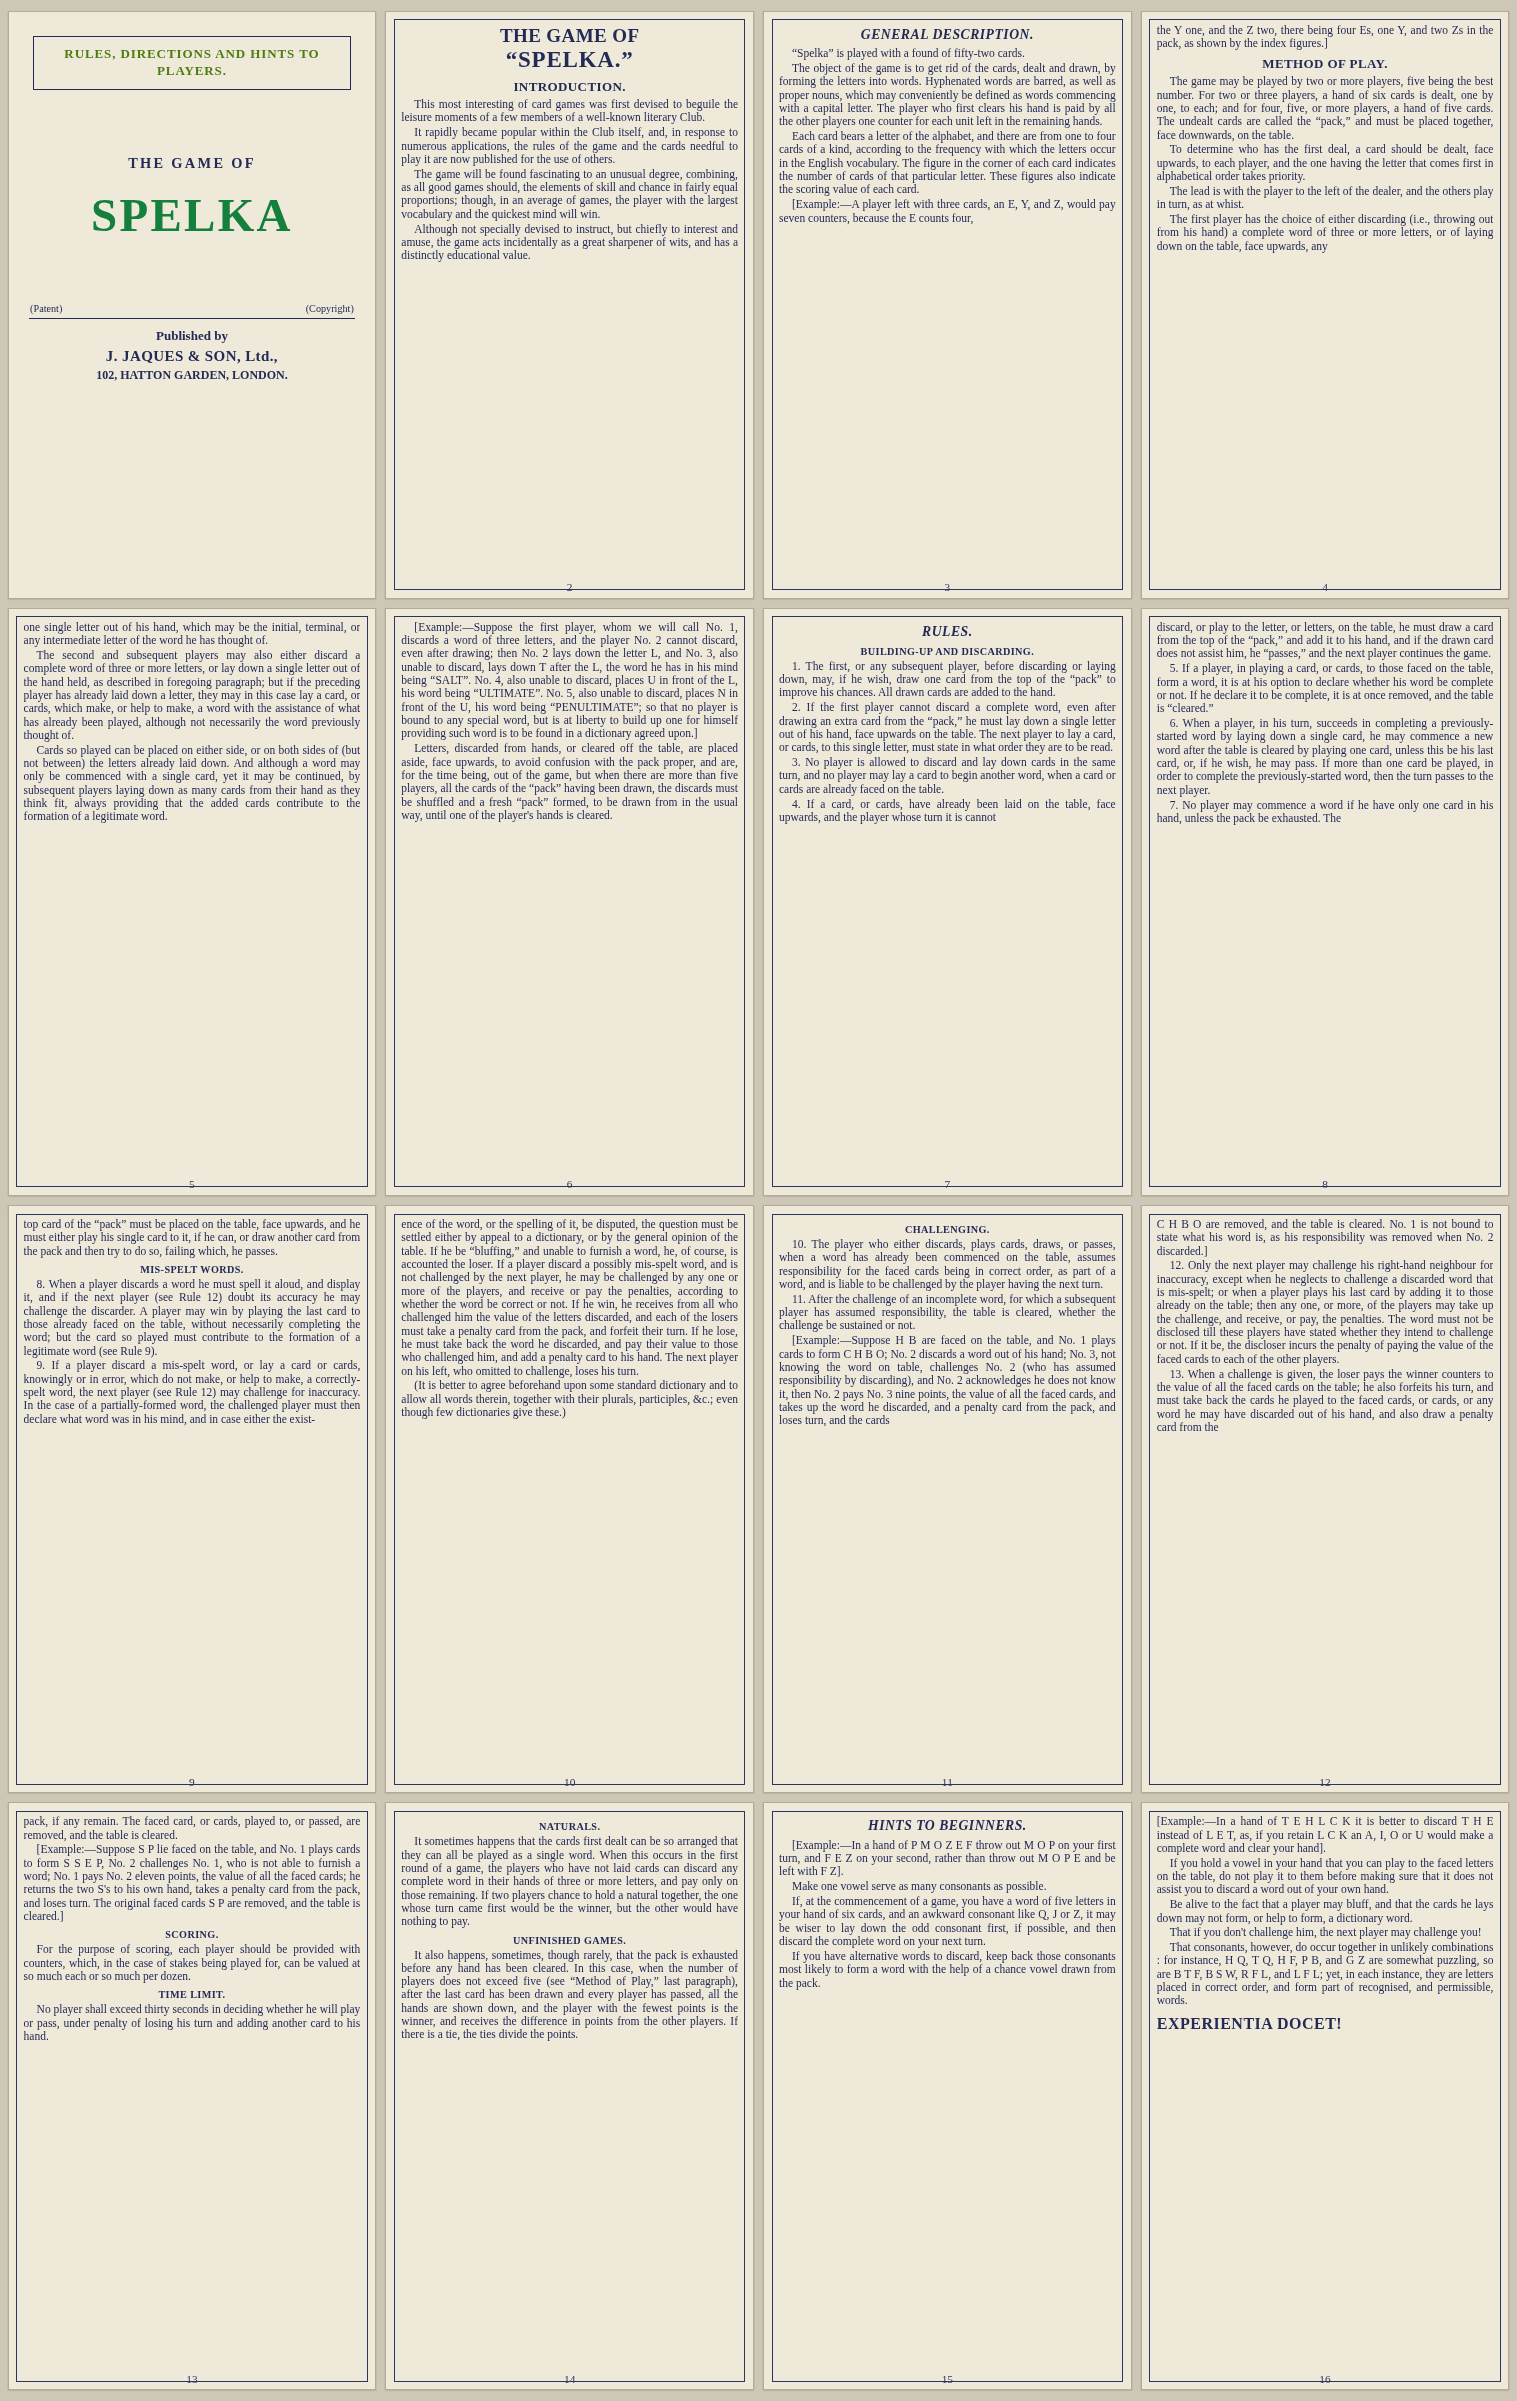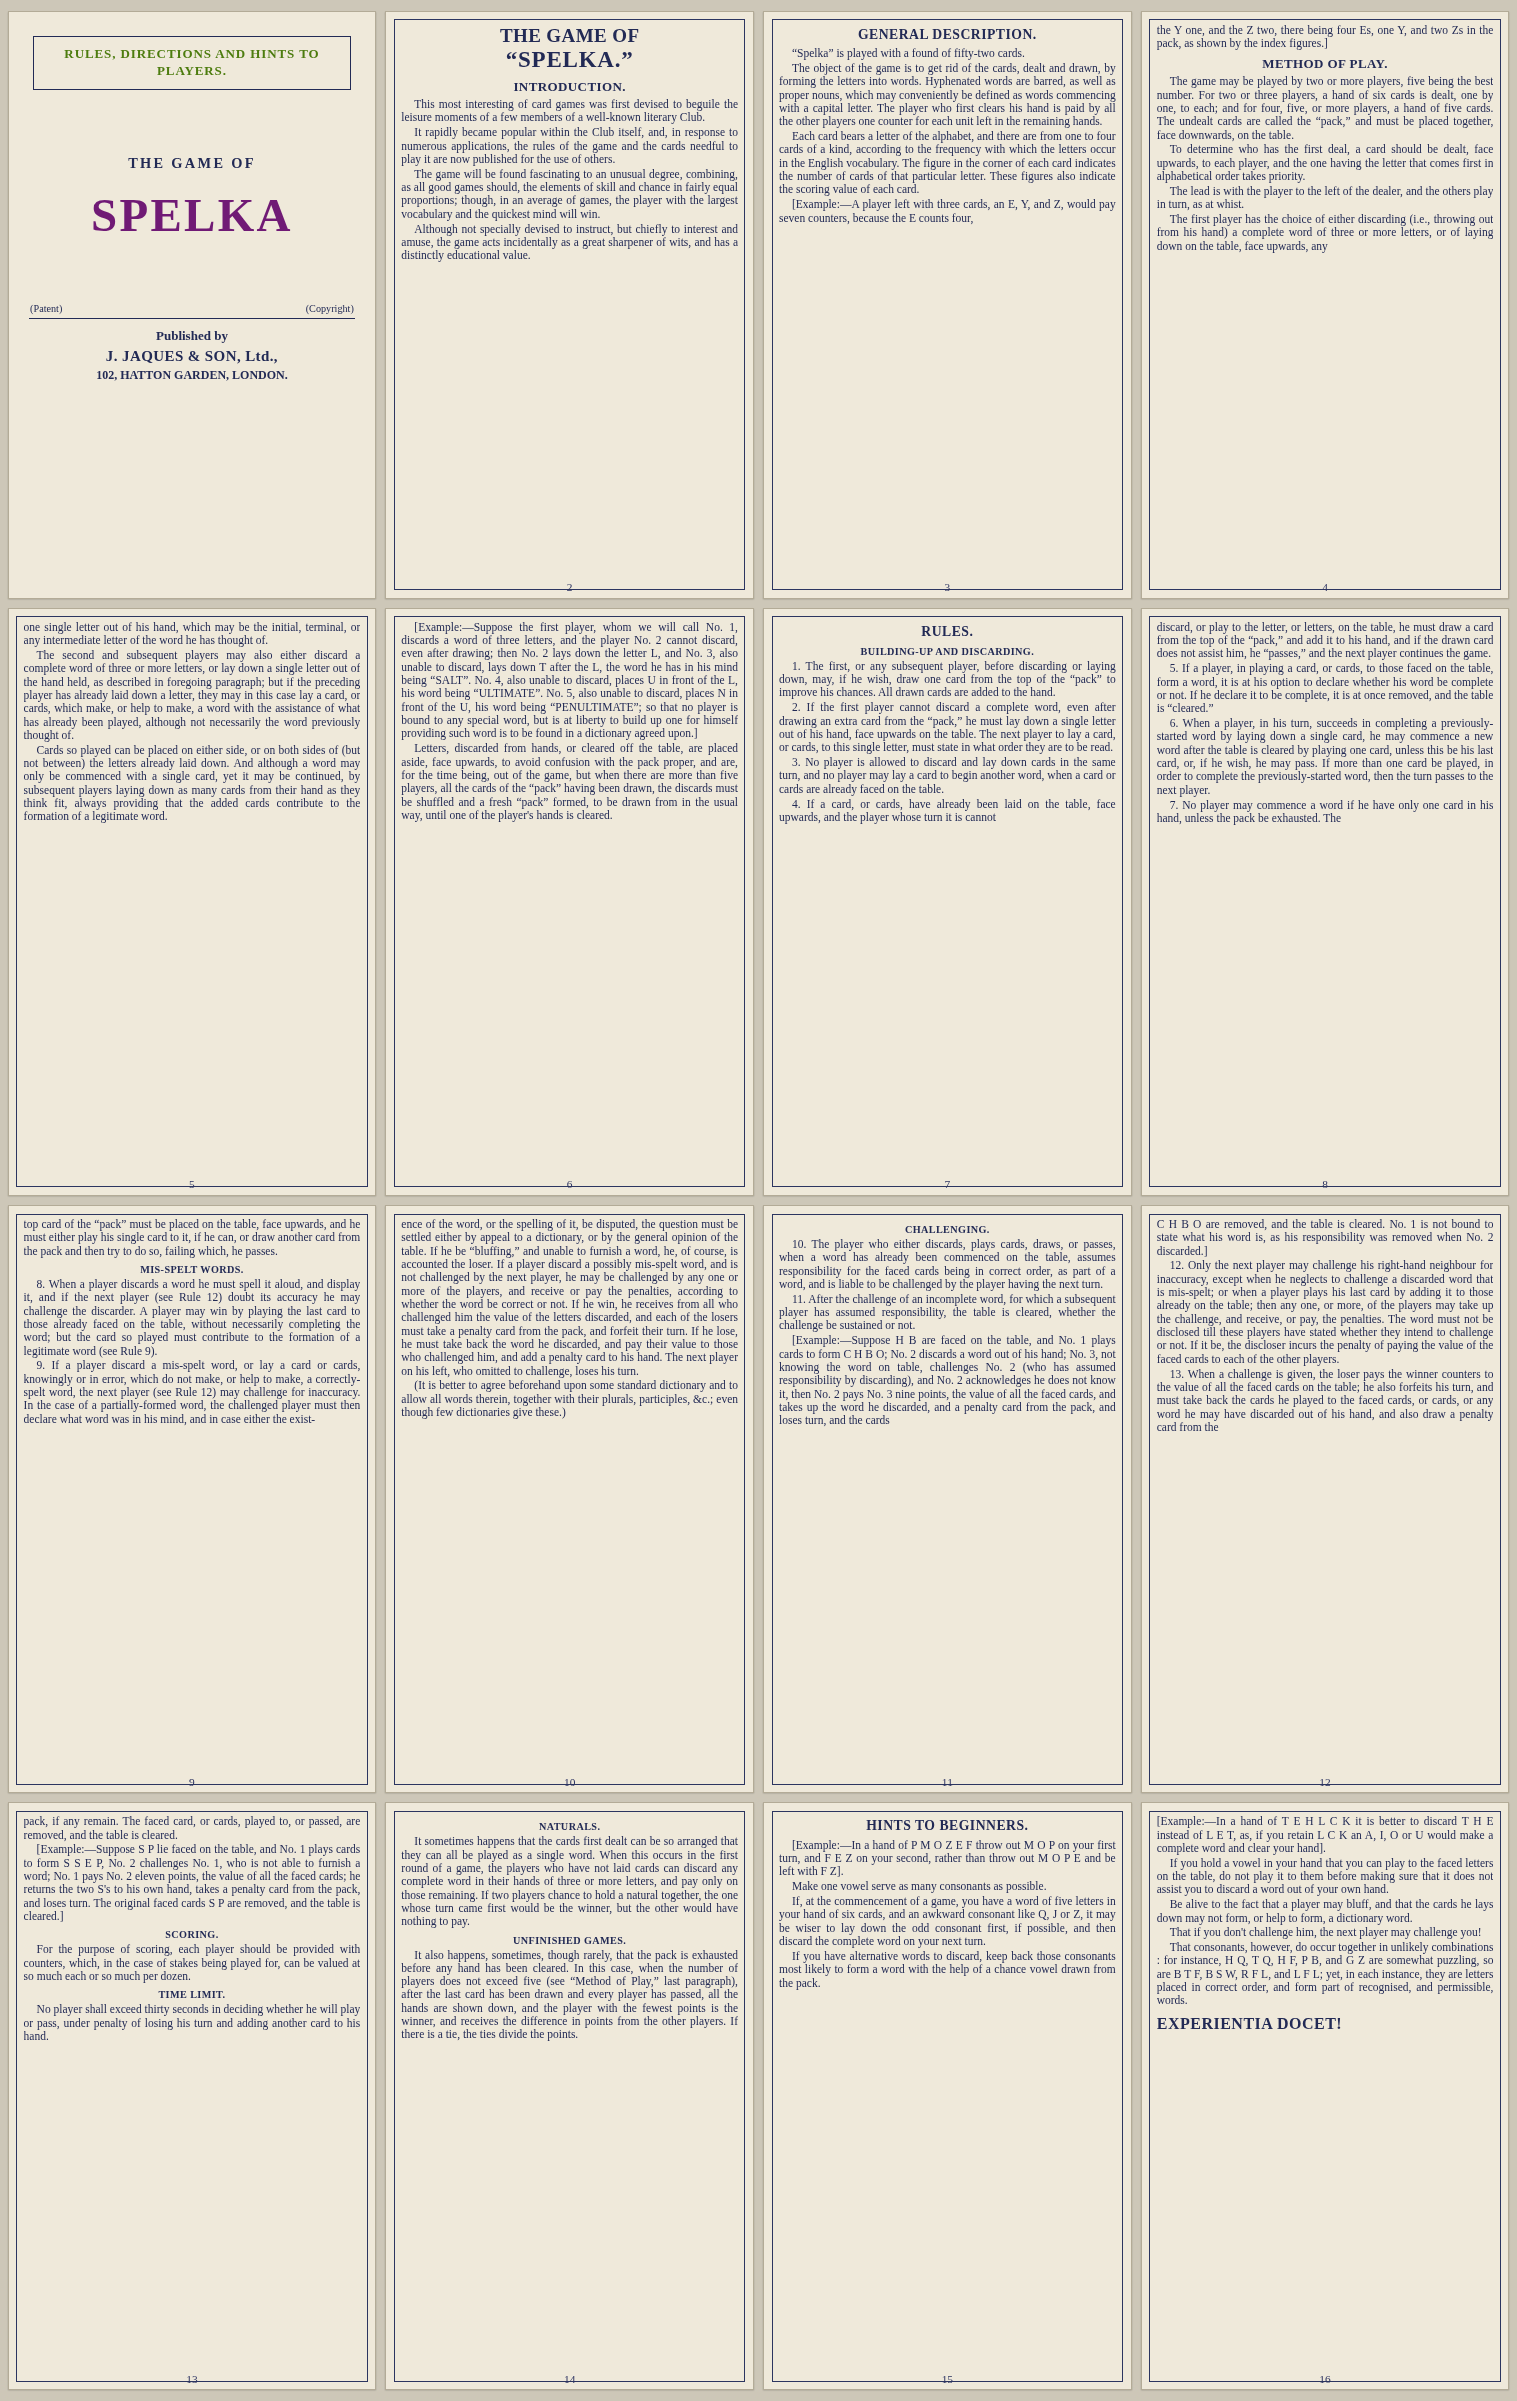--- a/index.html
+++ b/index.html
@@ -76,20 +76,21 @@
   }
   .txt p.noindent { text-indent: 0; }
 
   h2.head {
     color: #222a55;
     text-align: center;
     font-size: 13.7px;
     letter-spacing: 0.5px;
     margin: 3px 0 4.6px 0;
     font-weight: bold;
+    font-style: italic;
   }
   h3.subhead {
     color: #222a55;
     text-align: center;
     font-size: 13px;
     letter-spacing: 0.4px;
     margin: 6px 0 3px 0;
     font-weight: bold;
   }
   h3.subhead.small {
@@ -129,21 +130,21 @@
   }
   .cover .gameof {
     margin-top: 65px;
     color: #222a55;
     font-size: 14.4px;
     letter-spacing: 2.3px;
     font-weight: bold;
   }
   .cover .title {
     margin-top: 20px;
-    color: #701a75;
+    color: #15803d;
     font-size: 47px;
     letter-spacing: 2.3px;
     font-weight: bold;
     line-height: 1;
   }
   .cover .patentline {
     margin-top: 64px;
     display: flex;
     justify-content: space-between;
     color: #222a55;

